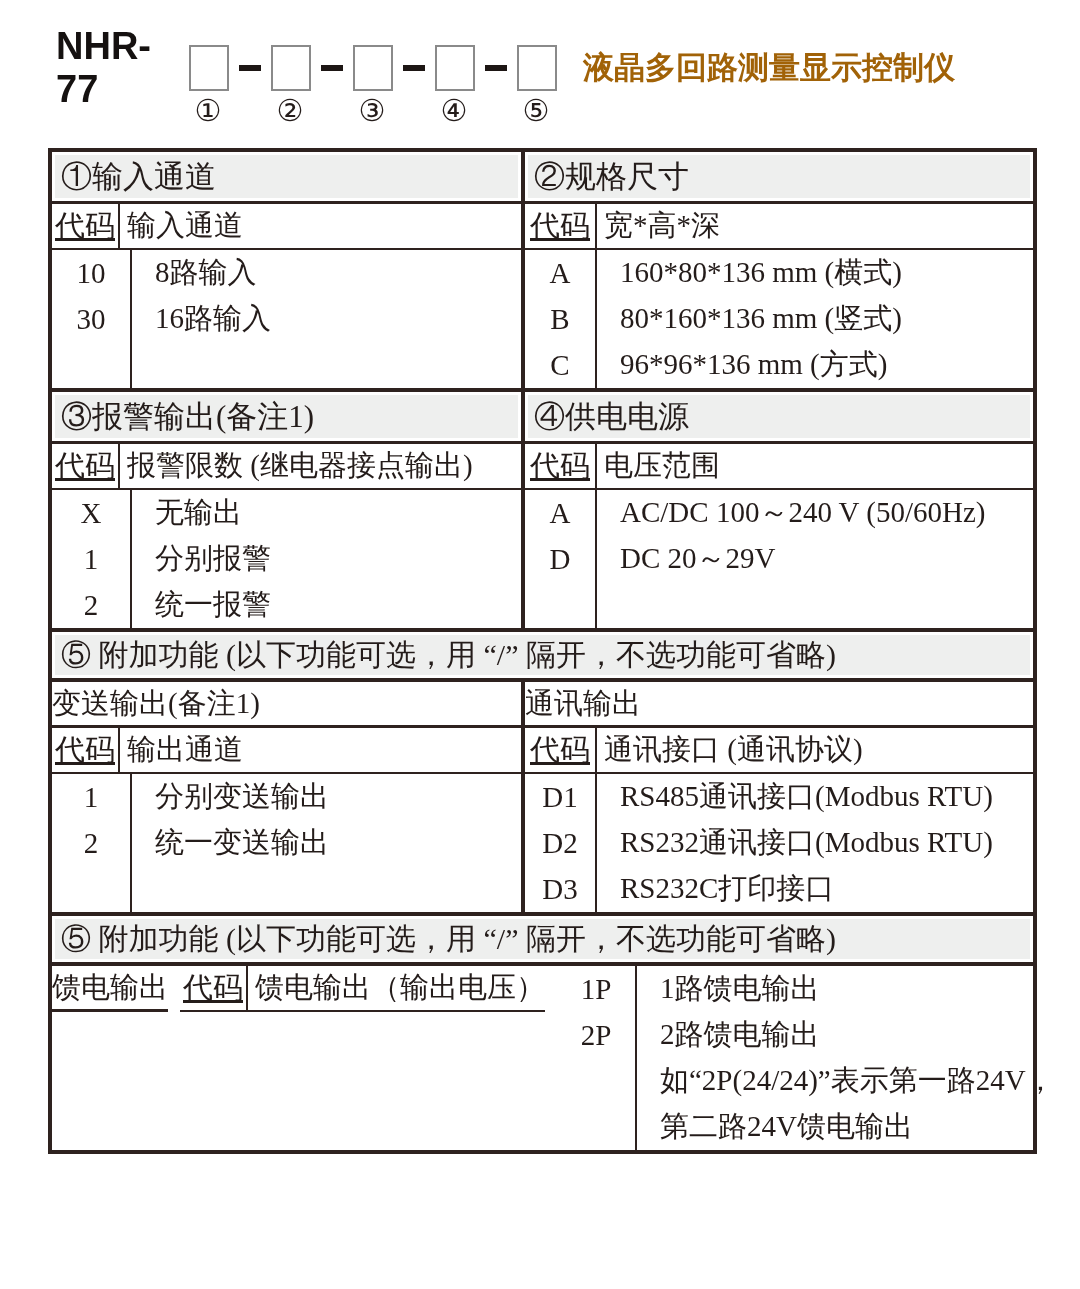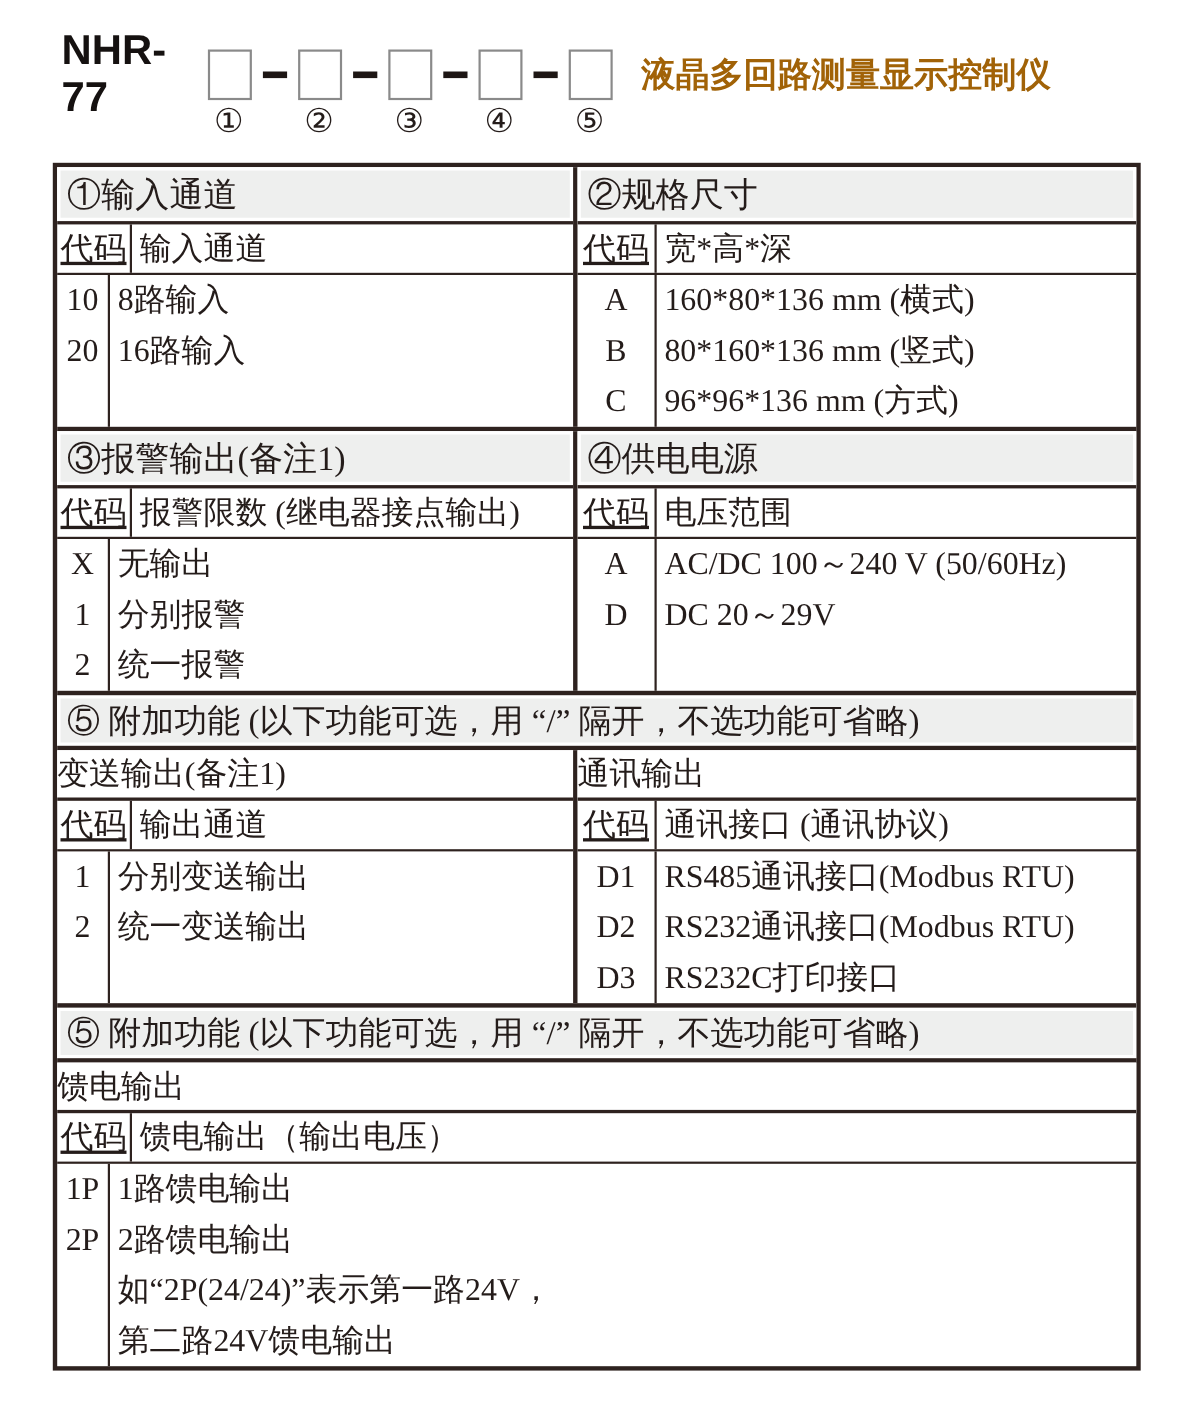--- a/index.html
+++ b/index.html
@@ -92,30 +92,30 @@
     display:flex;align-items:center;justify-content:center;
     font-size:30px;flex:0 0 auto;text-decoration:underline;
   }
   .half-r .c-code{width:72px;}
   .c-desc{
     flex:1;display:flex;align-items:center;padding-left:7px;
     font-size:29px;white-space:nowrap;overflow:hidden;
   }
   .data{display:flex;flex:1;}
   .col-codes{
-    width:48px;border-right:2px solid var(--border);flex:0 0 auto;
+    width:80px;border-right:2px solid var(--border);flex:0 0 auto;
     display:flex;flex-direction:column;
   }
   .half-r .col-codes{width:72px;}
-  .col-descs{flex:1;display:flex;flex-direction:column;}
+  .col-descs{flex:1;display:flex;flex-direction:column;padding-left:16px;}
   .line{height:46px;display:flex;align-items:center;white-space:nowrap;overflow:hidden;}
   .col-codes .line{justify-content:center;}
   .col-descs .line{padding-left:7px;}
 
-  .full{width:100%;display:flex;flex-direction:column;}
+  .full{width:100%;display:flex;flex-direction:row;gap:12px;}
 </style>
 </head>
 <body>
 
 <div class="page">
 
   <div class="code-builder">
     <span class="model">NHR-77</span>
     <span class="code-box"></span>
     <span class="dash-sep">
@@ -150,21 +150,21 @@
     <div class="band">
       <div class="half-l">
         <div class="sec-head">①输入通道</div>
         <div class="subhead">
           <div class="c-code">代码</div>
           <div class="c-desc">输入通道</div>
         </div>
         <div class="data">
           <div class="col-codes">
             <div class="line">10</div>
-            <div class="line">20</div>
+            <div class="line">30</div>
           </div>
           <div class="col-descs">
             <div class="line">8路输入</div>
             <div class="line">16路输入</div>
           </div>
         </div>
       </div>
       <div class="half-r">
         <div class="sec-head">②规格尺寸</div>
         <div class="subhead">

